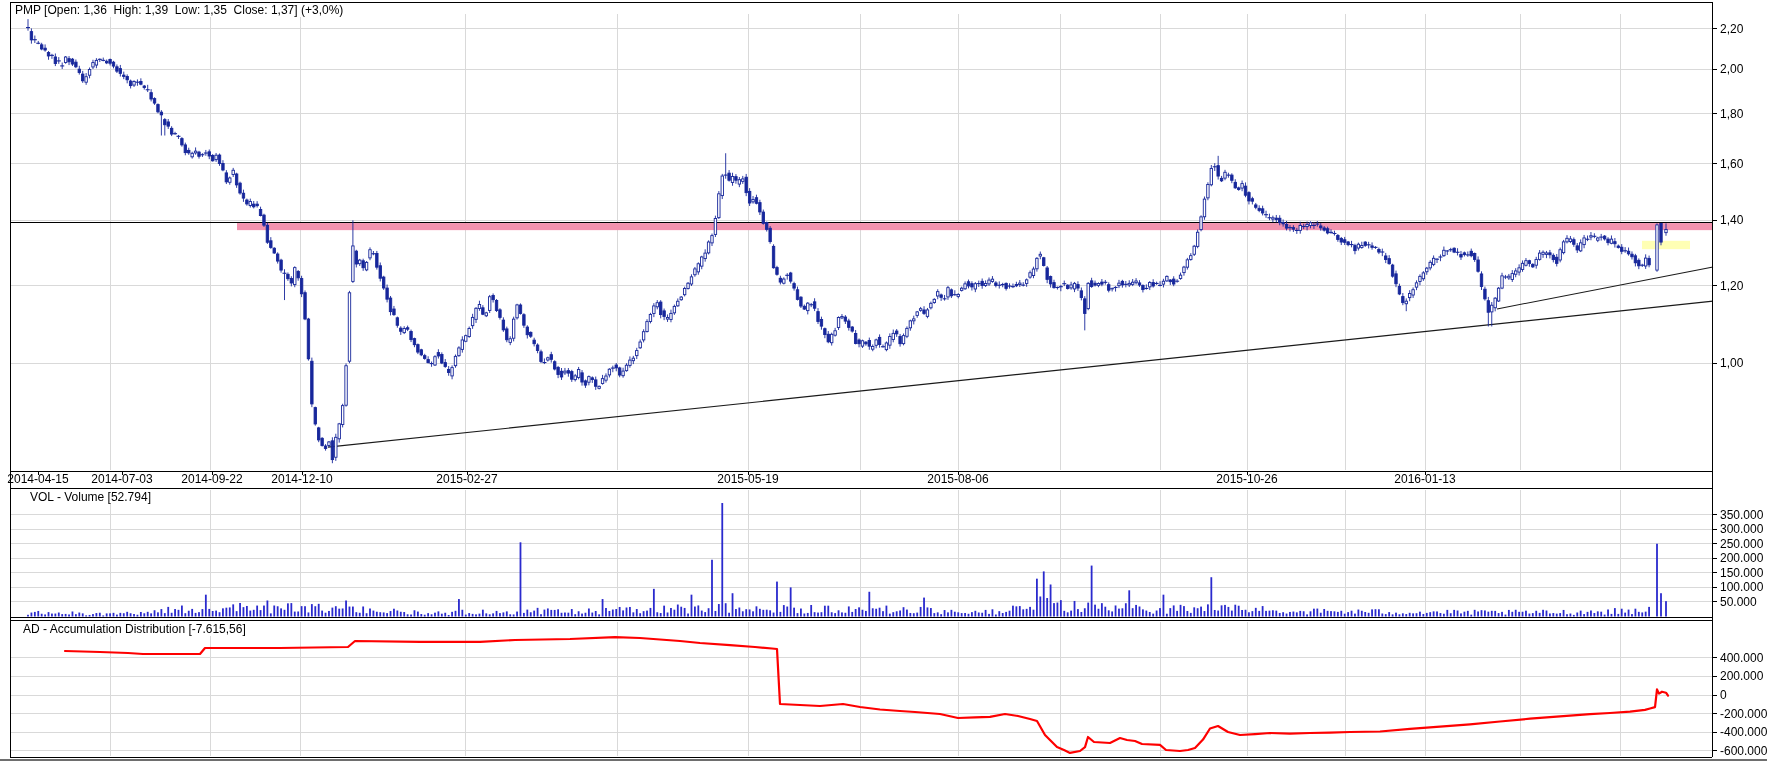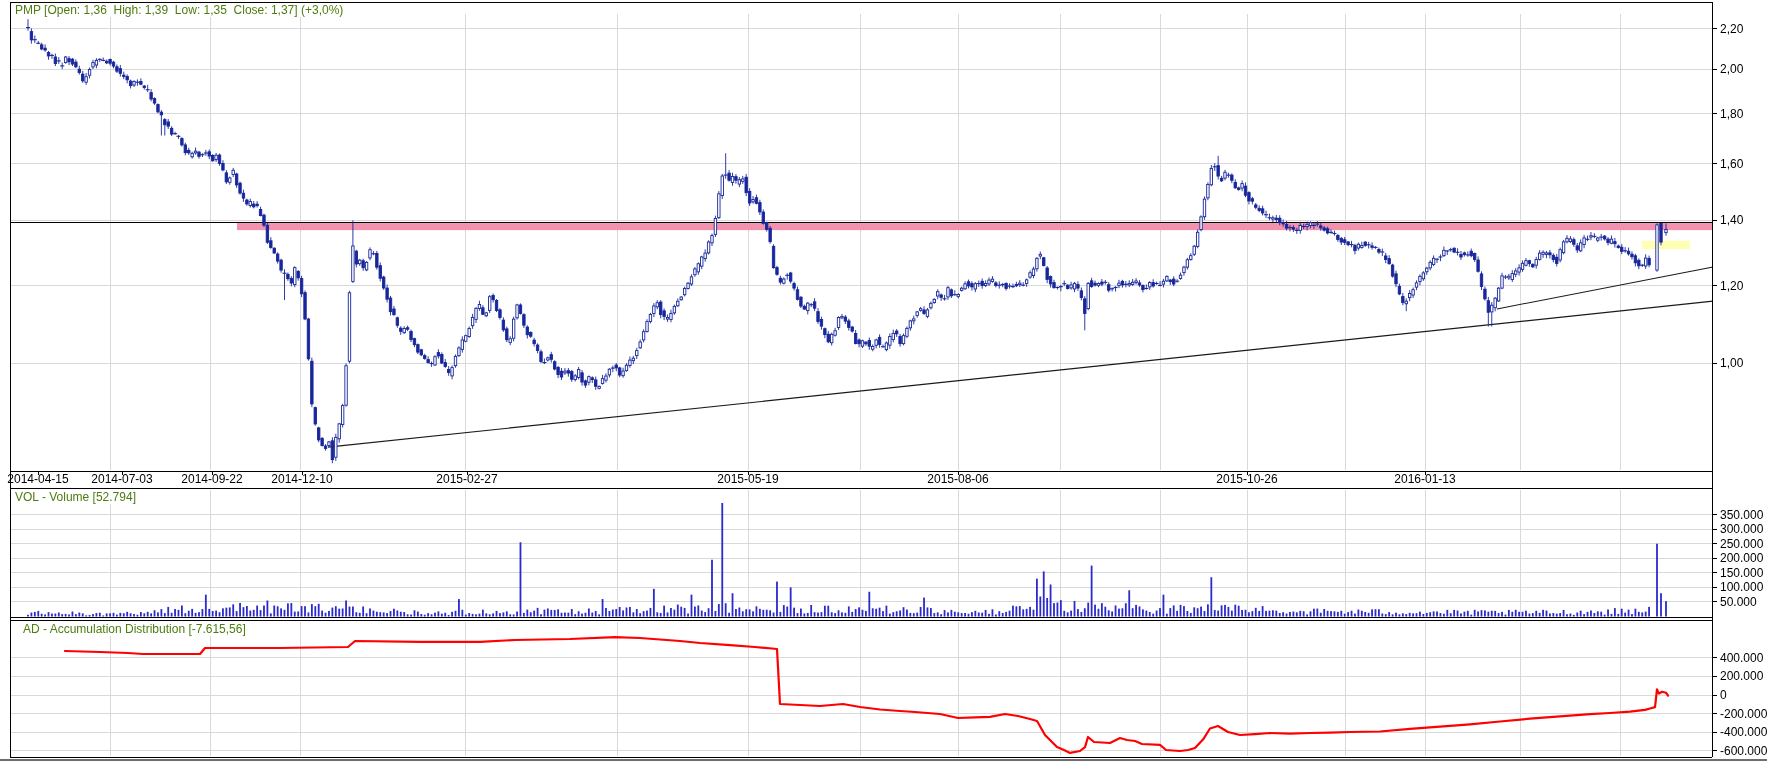--- a/index.html
+++ b/index.html
@@ -1,22 +1,22 @@
 <!DOCTYPE html>
 <html><head>
 <meta charset="utf-8">
 <style>
   html,body{margin:0;padding:0;background:#fff;}
   #app{position:relative;width:1767px;height:762px;background:#fff;overflow:hidden;
        font-family:"Liberation Sans",sans-serif;}
   #chart-svg{position:absolute;left:0;top:0;}
-  .panel-title{position:absolute;font-size:12px;color:#4d7c0f;background:#fff;
+  .panel-title{position:absolute;font-size:12px;color:#000000;background:#fff;
                padding:0 3px;white-space:pre;z-index:5;line-height:14px;}
   #price-title{left:12px;top:3px;}
-  #vol-title{left:12px;top:490px;}
+  #vol-title{left:27px;top:490px;}
   #ad-title{left:20px;top:622px;}
 </style>
 </head>
 <body>
 
 <div id="app">
   <svg id="chart-svg" width="1767" height="762">
       <line x1="110" y1="14" x2="110" y2="470" stroke="#d9d9d9" stroke-width="1" shape-rendering="crispEdges"></line>
       <line x1="110" y1="489.5" x2="110" y2="616.5" stroke="#d9d9d9" stroke-width="1" shape-rendering="crispEdges"></line>
       <line x1="110" y1="621.5" x2="110" y2="756" stroke="#d9d9d9" stroke-width="1" shape-rendering="crispEdges"></line>

